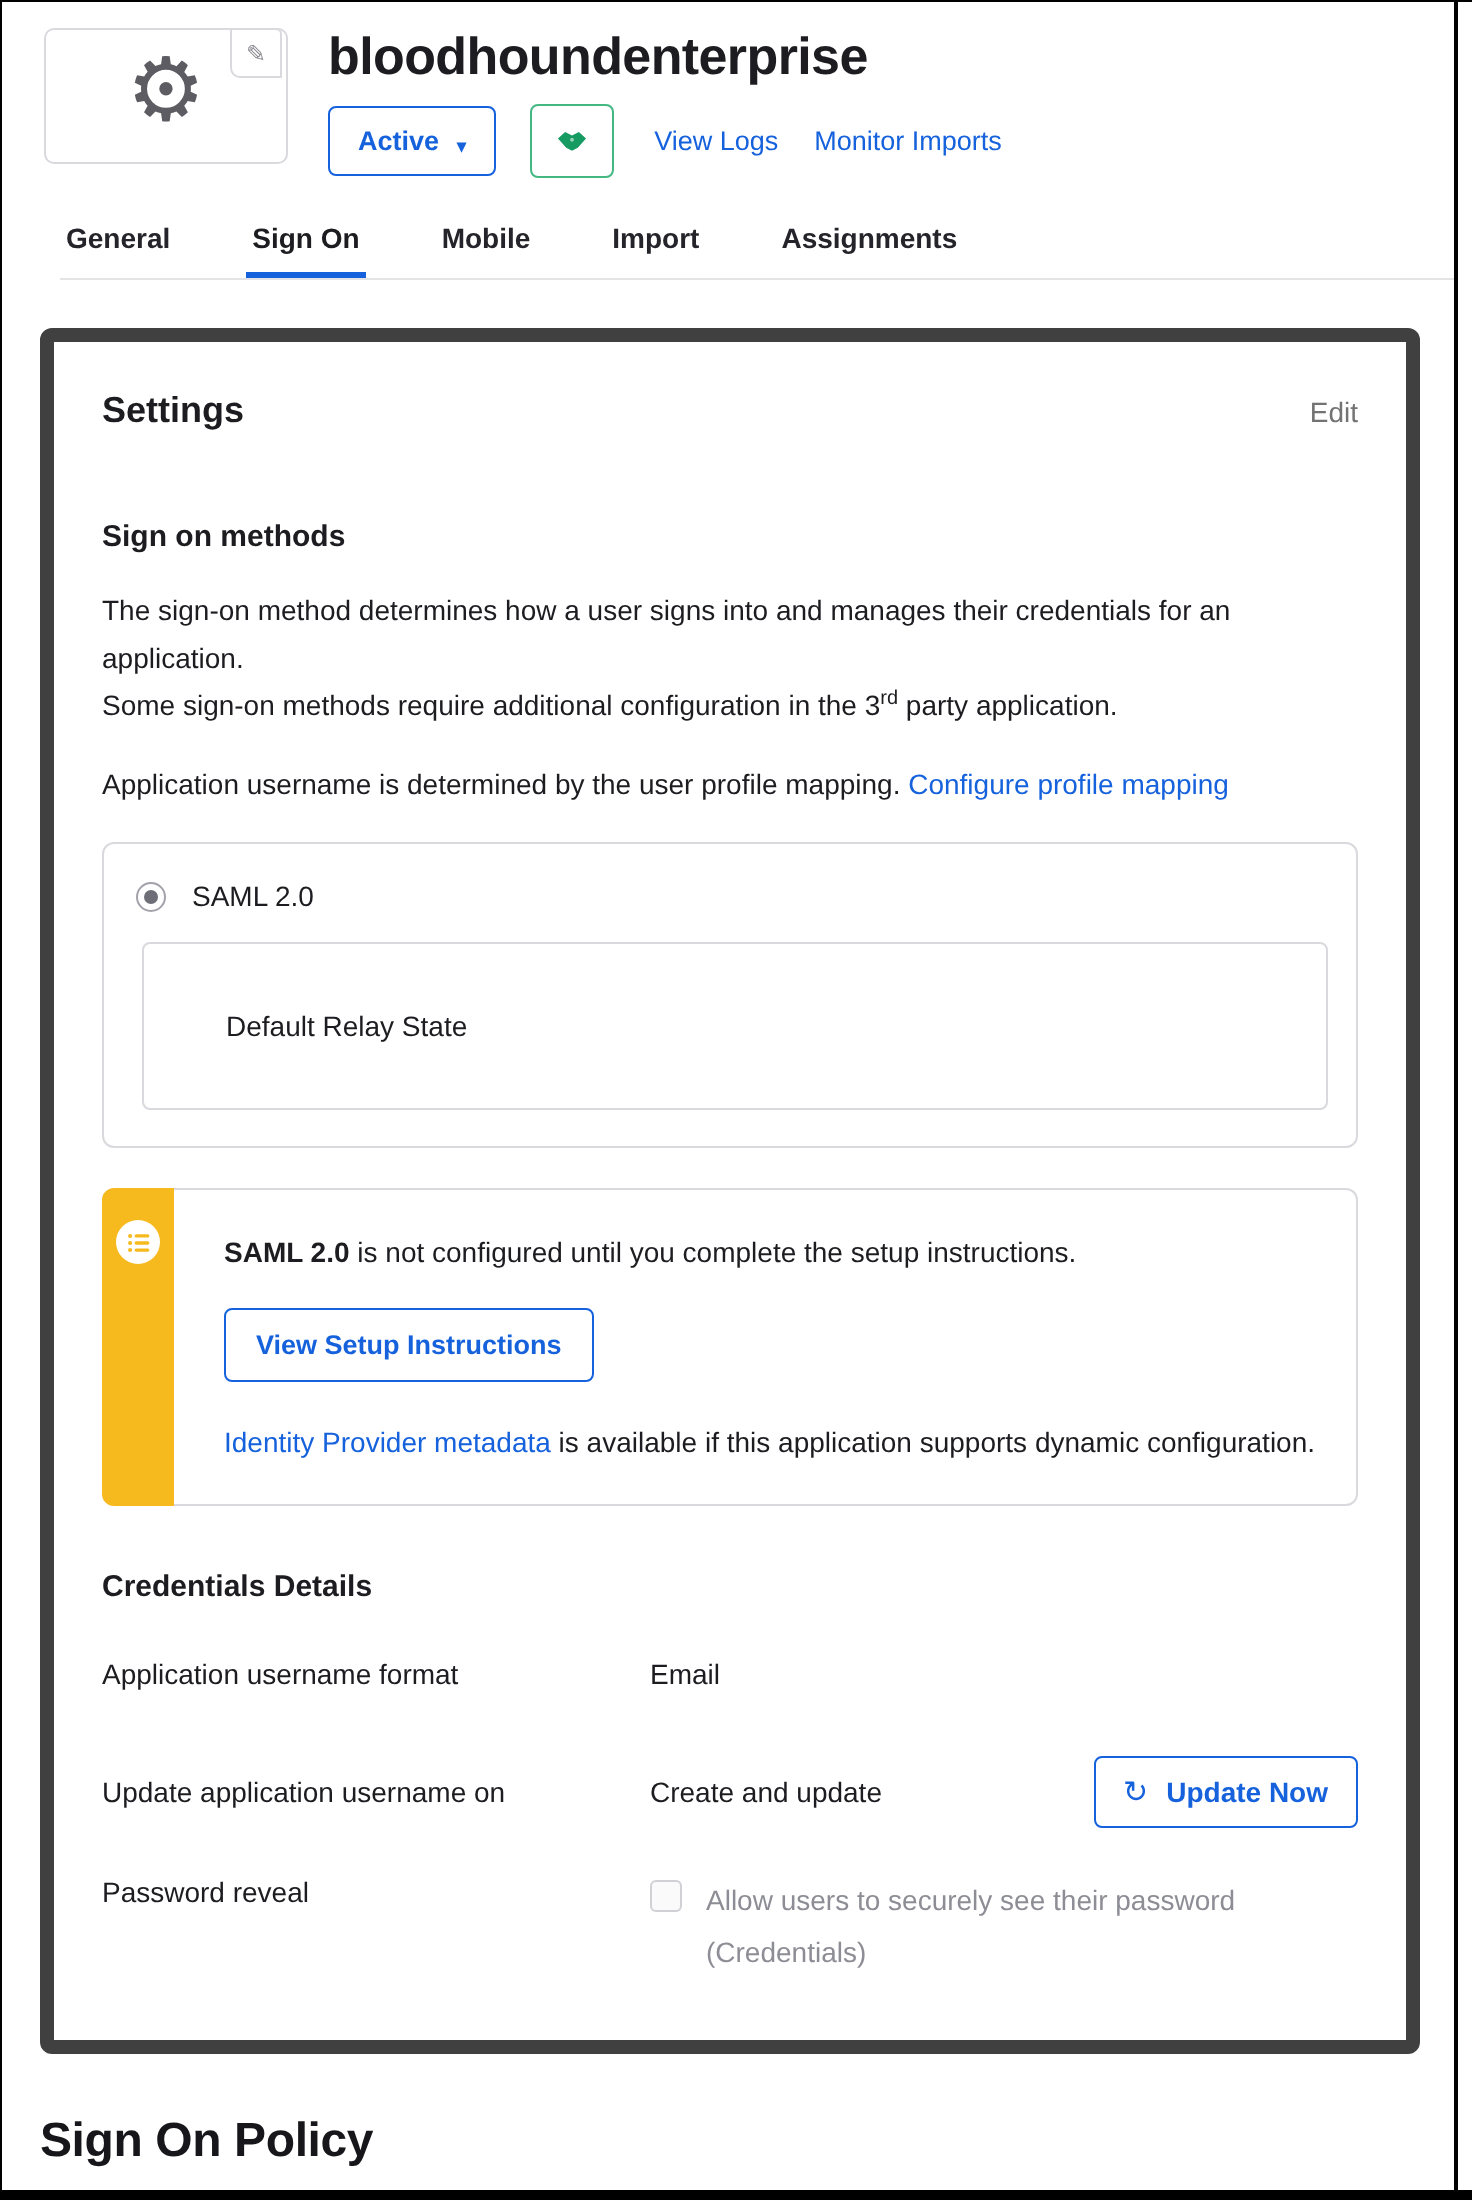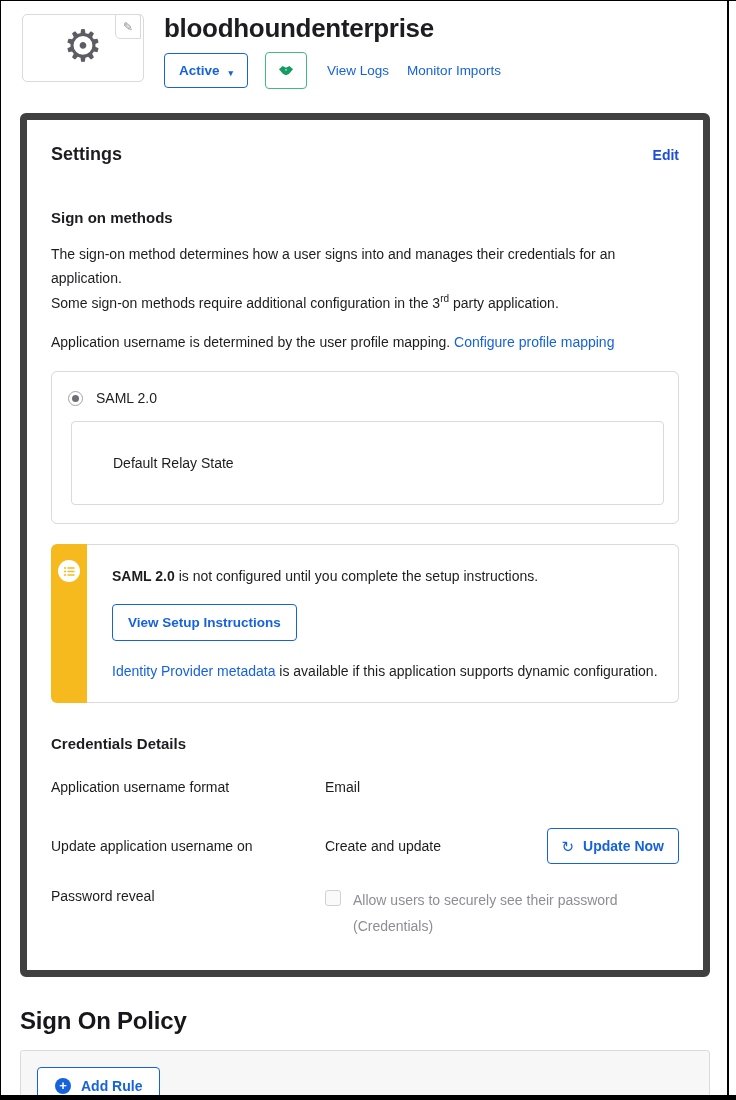--- a/index.html
+++ b/index.html
@@ -37,21 +37,21 @@
 
   
   .tabs { display:flex; gap:35px; margin:22px 9px 0 30px; border-bottom:1px solid #e4e4e7; }
   .tab { font-size:14px; font-weight:700; color:#24242a; padding:0 3px 12px; cursor:pointer; }
   .tab.active { color:#1d1d21; box-shadow:inset 0 -3px 0 #1662dd; }
 
   
   .settings-card { margin:24px 26px 0 20px; border:7px solid #404040; border-radius:6px; padding:24px 24px 30px; background:#fff; }
   .card-header { display:flex; justify-content:space-between; align-items:baseline; }
   .card-title { font-size:18px; font-weight:700; }
-  .edit-link { font-size:14px; font-weight:700; color:#1d4ed8; cursor:pointer; }
+  .edit-link { font-size:14px; font-weight:400; color:#737373; cursor:pointer; }
 
   .section-heading { margin-top:44px; font-size:15px; font-weight:700; }
   .desc { margin-top:17px; font-size:14px; line-height:1.7; color:#1d1d21; }
   .desc-note { margin-top:15px; font-size:14px; line-height:1.6; }
   .inline-link { color:#1662dd; cursor:pointer; }
   sup { font-size:10px; }
 
   .saml-box { margin-top:18px; border:1px solid #d9d9de; border-radius:6px; padding:18px 14px 16px 16px; }
   .radio-row { display:flex; align-items:center; gap:13px; }
   .radio { width:15px; height:15px; border:1px solid #a2a2aa; border-radius:50%; position:relative; flex-shrink:0; }
@@ -124,20 +124,27 @@
               <path fill="#fff" d="M9.3 5.4 l1.4 0 l0.5 1.2 l-1.2 1.0 l-1.2 -1.0 Z" opacity="0.55"></path>
             </svg>
           </span>
         </button>
         <a class="hdr-link">View Logs</a>
         <a class="hdr-link">Monitor Imports</a>
       </div>
     </div>
   </div>
 
+  <div class="tabs">
+    <div class="tab">General</div>
+    <div class="tab active">Sign On</div>
+    <div class="tab">Mobile</div>
+    <div class="tab">Import</div>
+    <div class="tab">Assignments</div>
+  </div>
 
   <div class="settings-card">
     <div class="card-header">
       <div class="card-title">Settings</div>
       <a class="edit-link">Edit</a>
     </div>
 
     <div class="section-heading">Sign on methods</div>
 
     <div class="desc">

